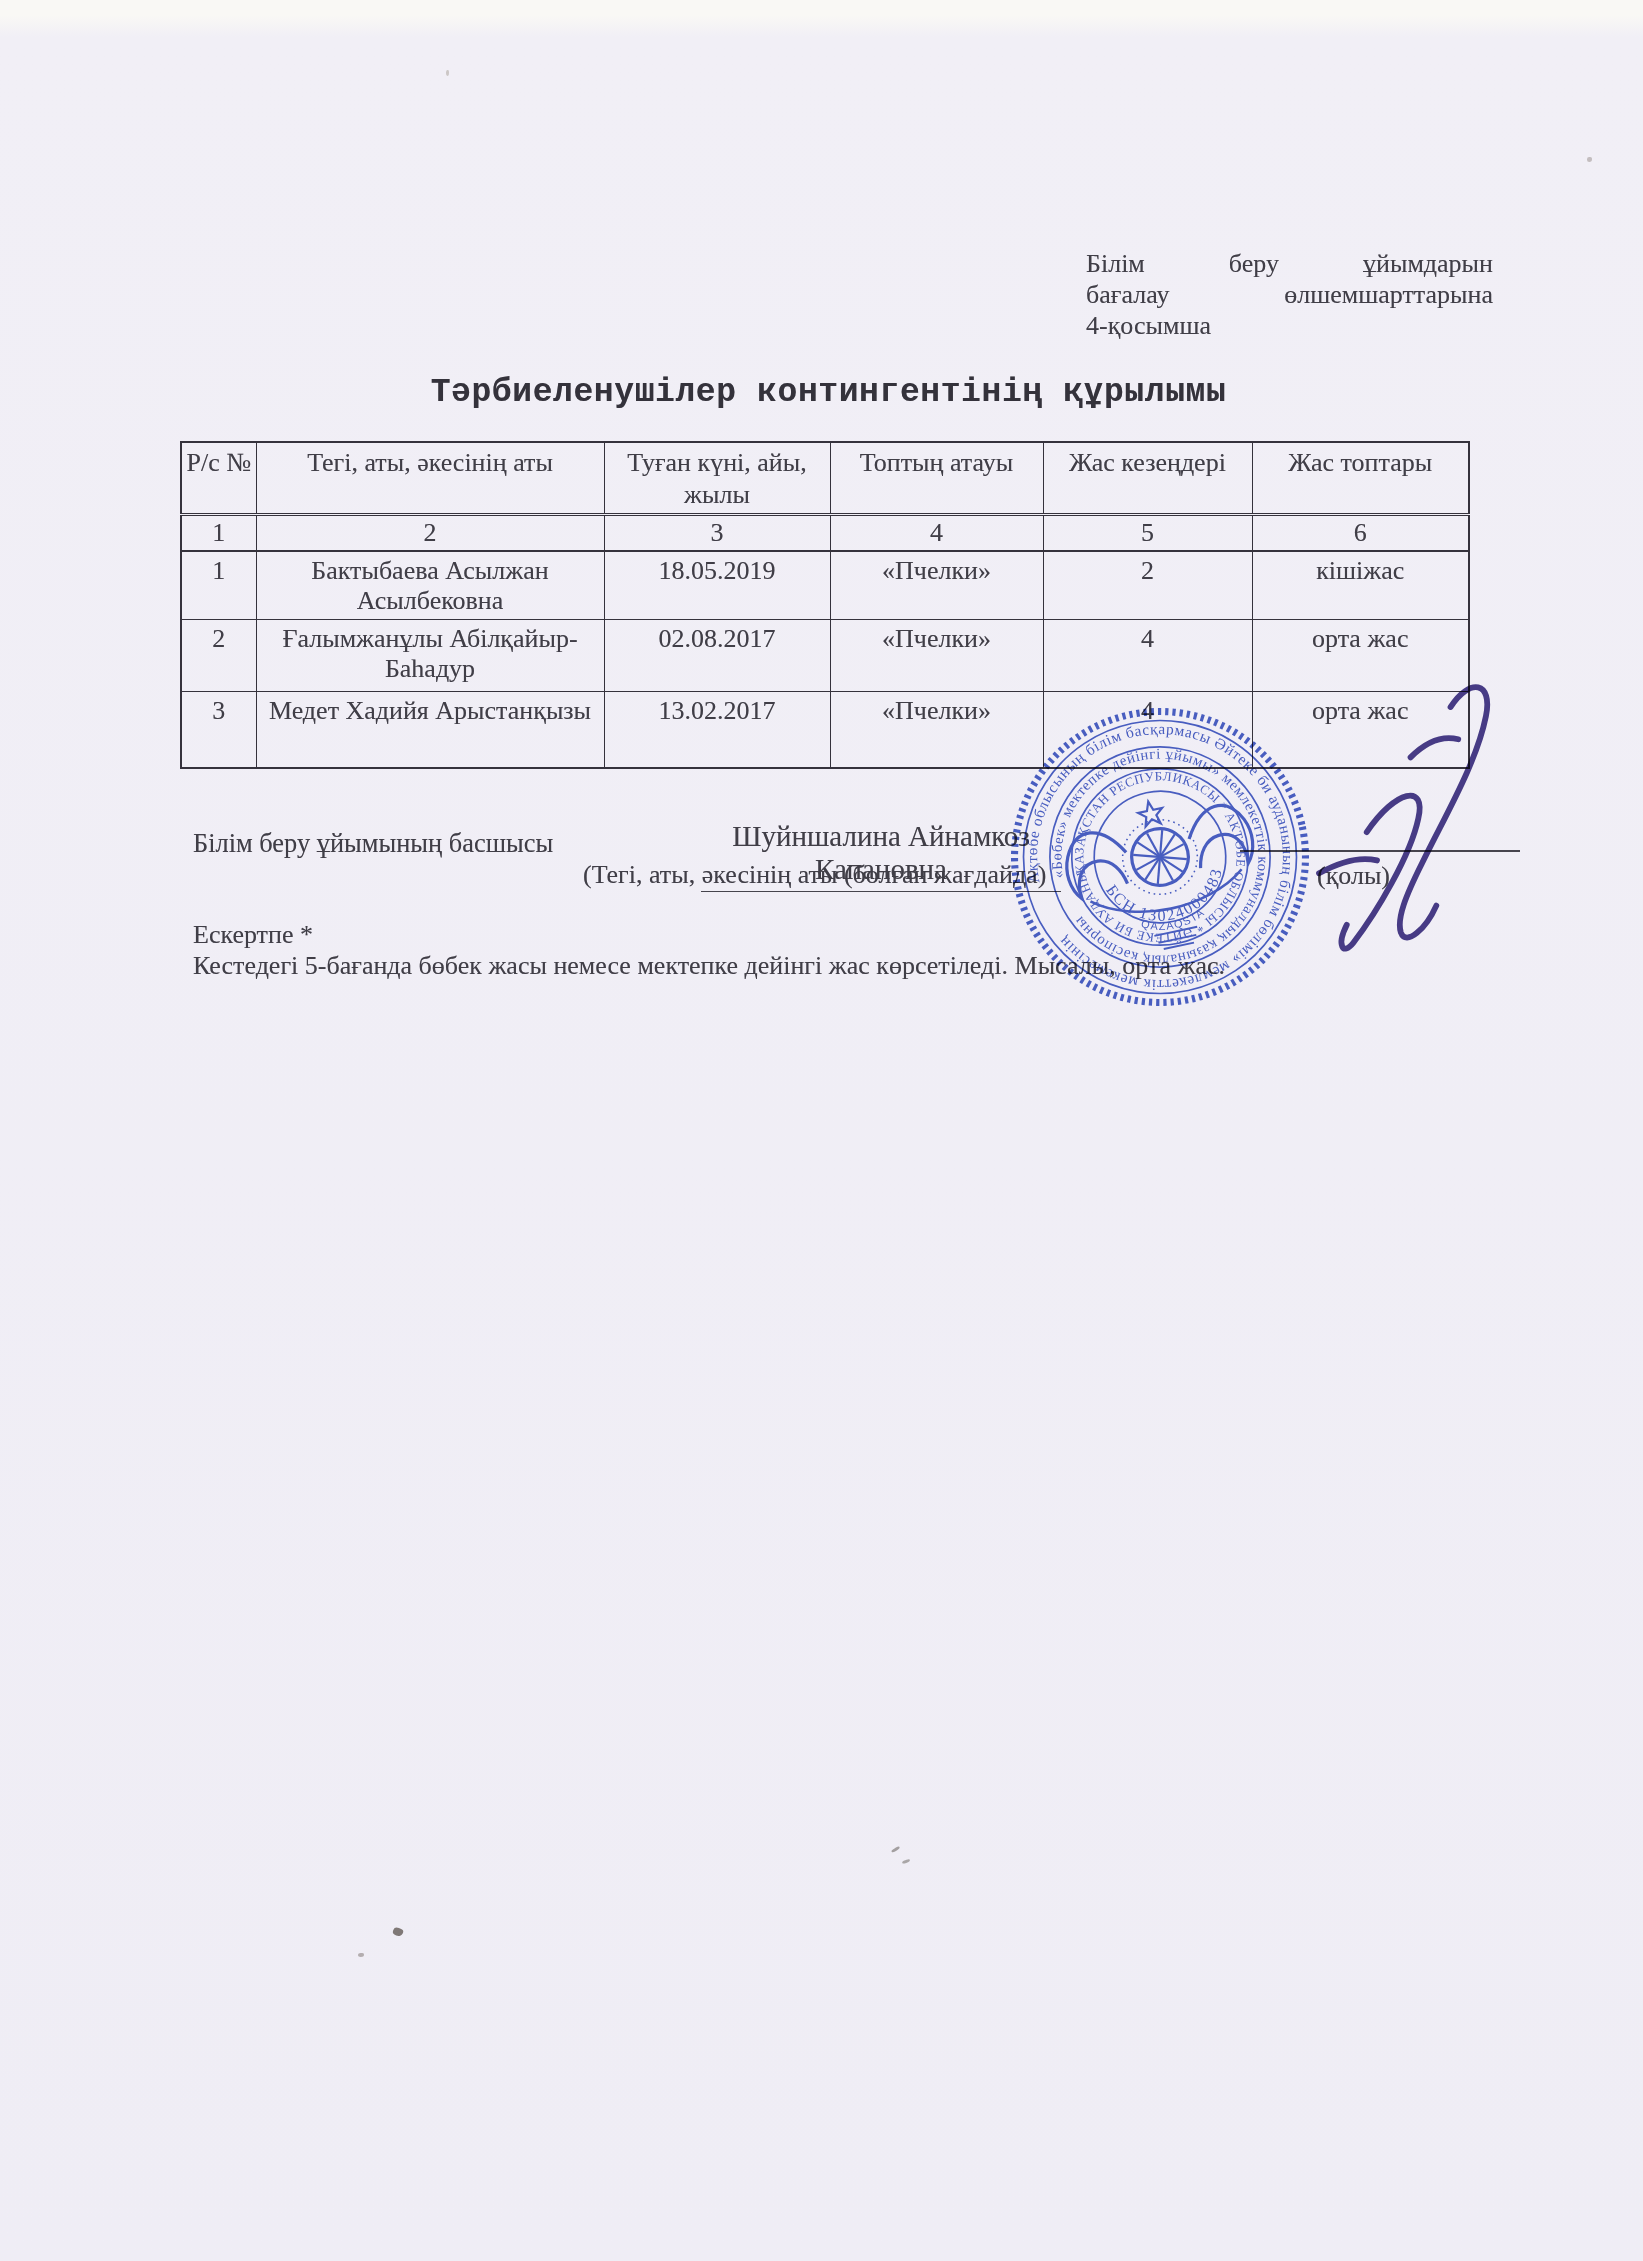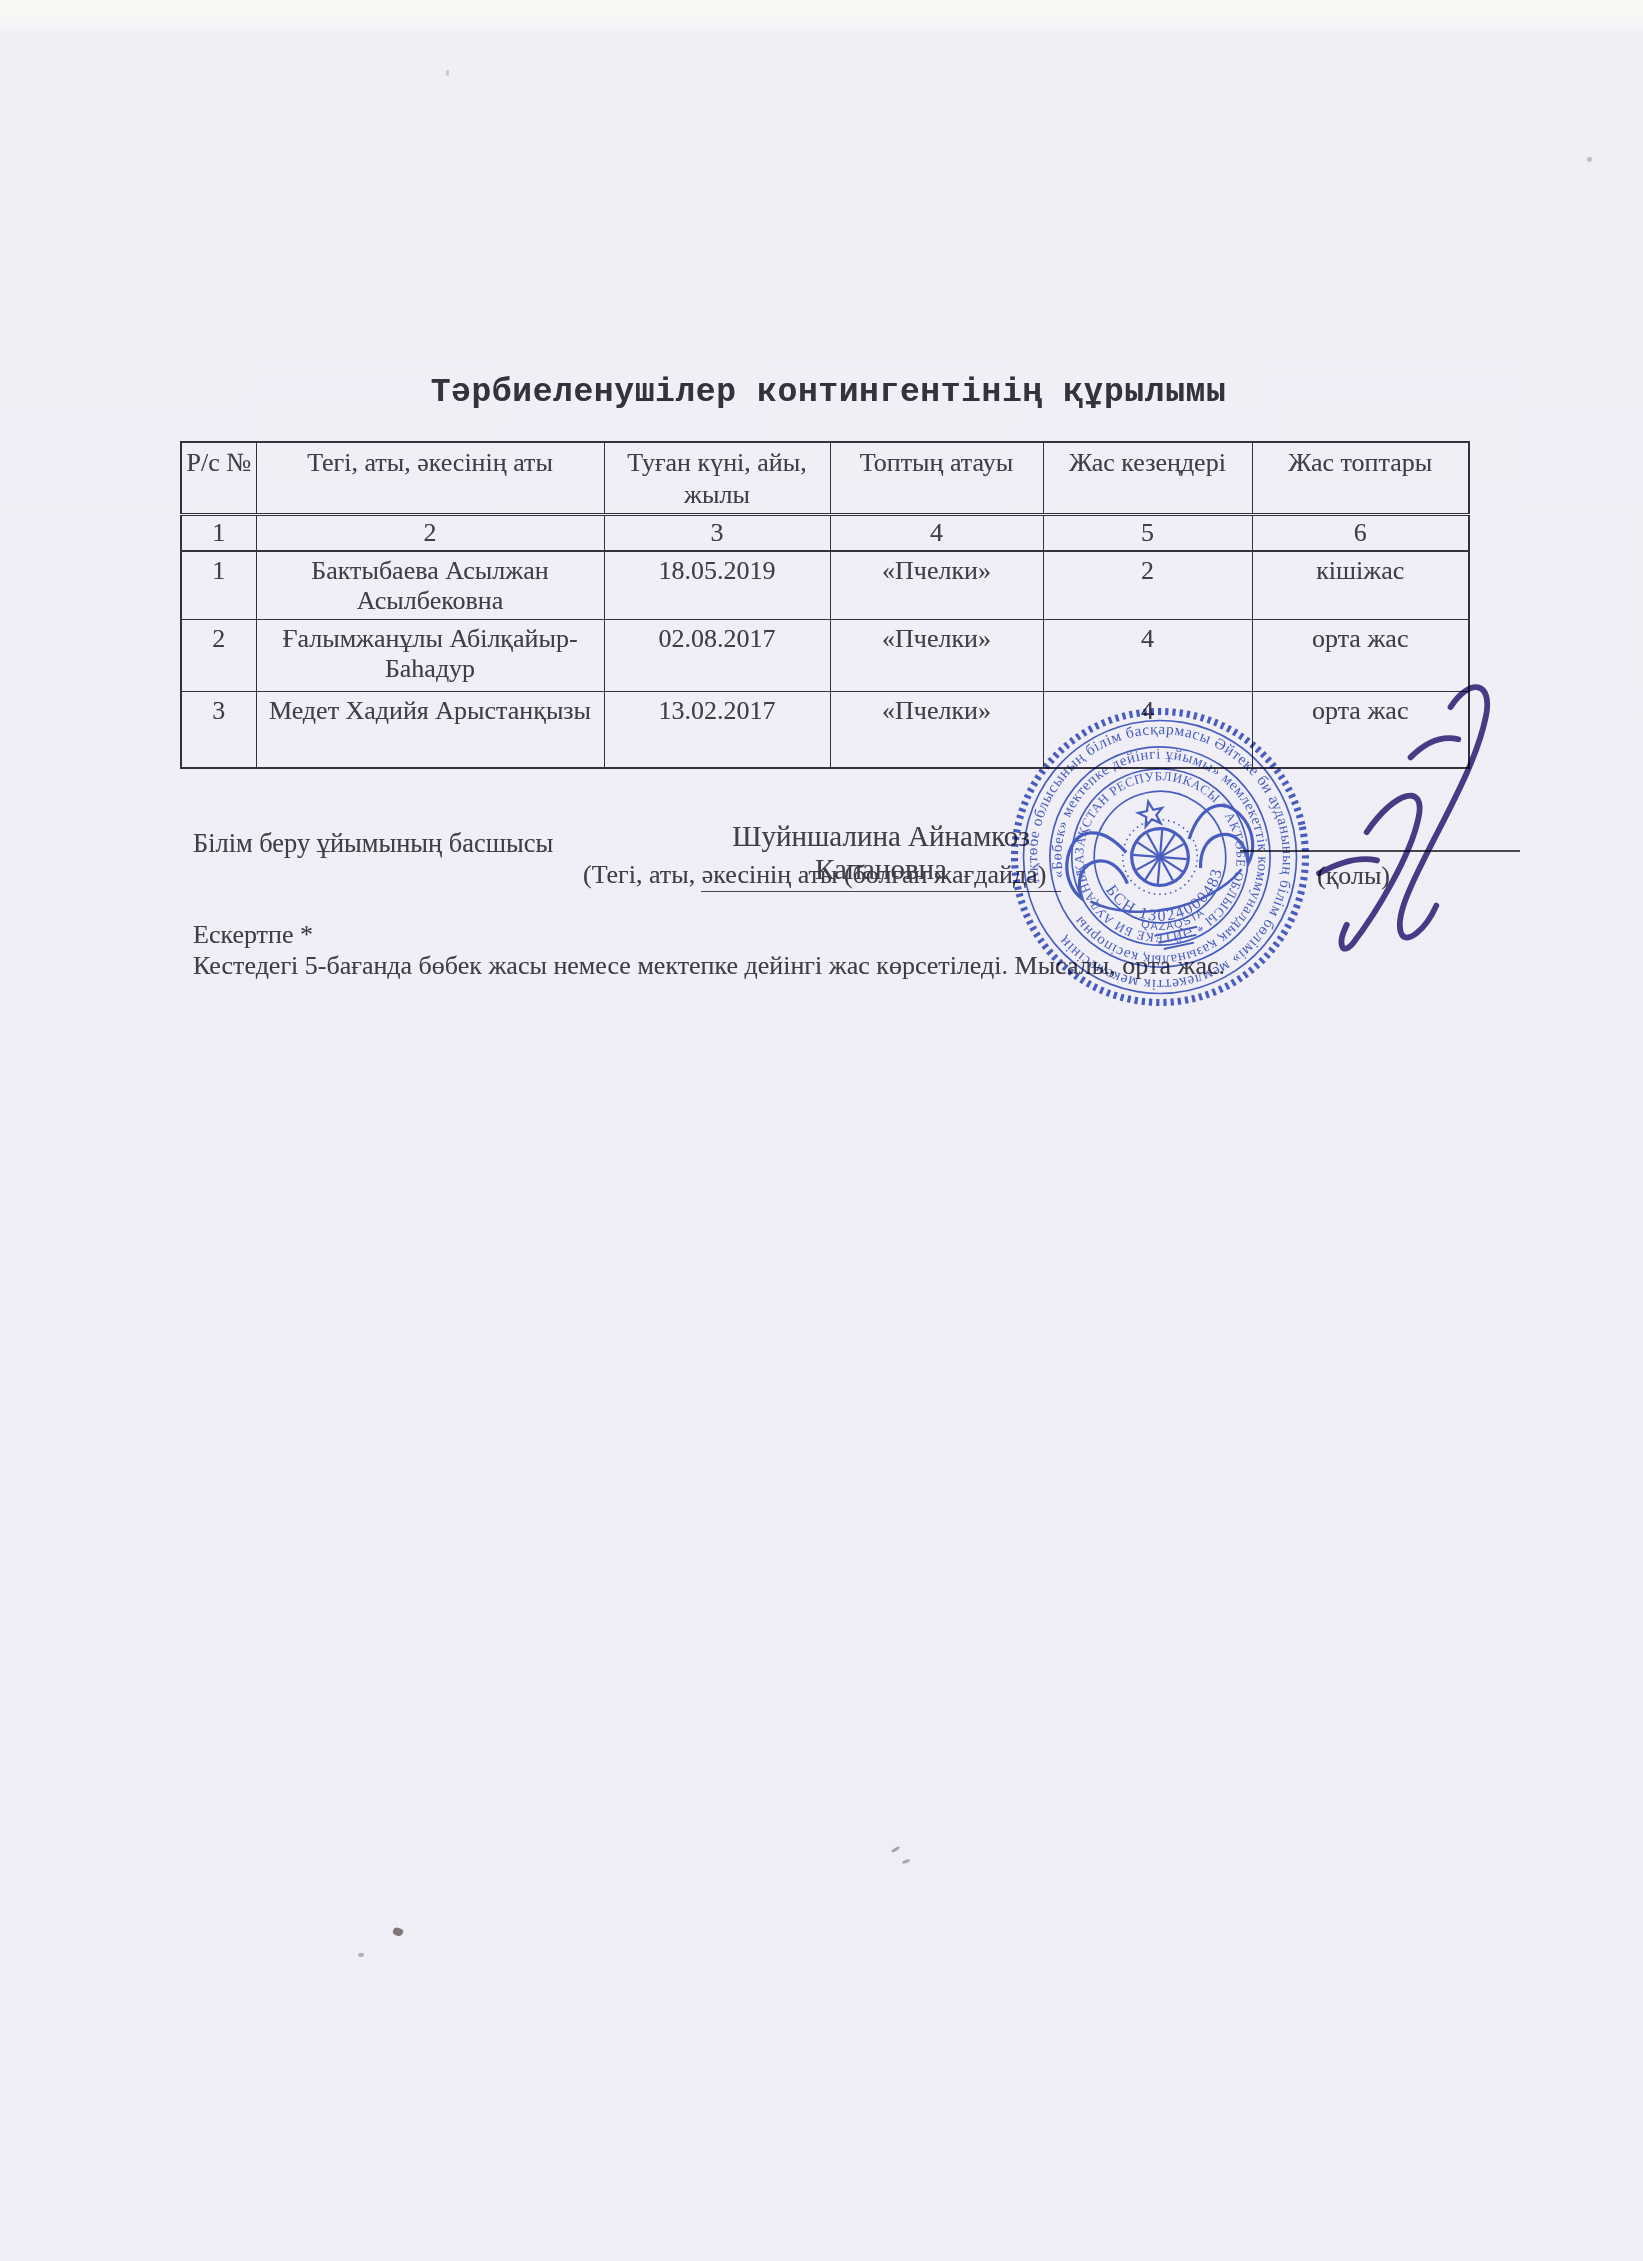--- a/index.html
+++ b/index.html
@@ -46,20 +46,25 @@
   .stampStroke{stroke:#3c55c2;fill:none;}
   .autograph{position:absolute;left:1257px;top:680px;mix-blend-mode:multiply;}
   
   .speck{position:absolute;border-radius:50% 40% 60% 50%;}
 </style>
 </head>
 <body>
 
 <div class="page">
 
+  <div class="corner txt">
+    <div class="just">Білім беру ұйымдарын</div>
+    <div class="just">бағалау өлшемшарттарына</div>
+    <div>4-қосымша</div>
+  </div>
 
   <h1 class="title txt">Тәрбиеленушілер контингентінің құрылымы</h1>
 
   <table class="tbl txt">
     <colgroup>
       <col style="width:75px">
         <col style="width:348px">
         <col style="width:226px">
       <col style="width:213px">
         <col style="width:209px">

